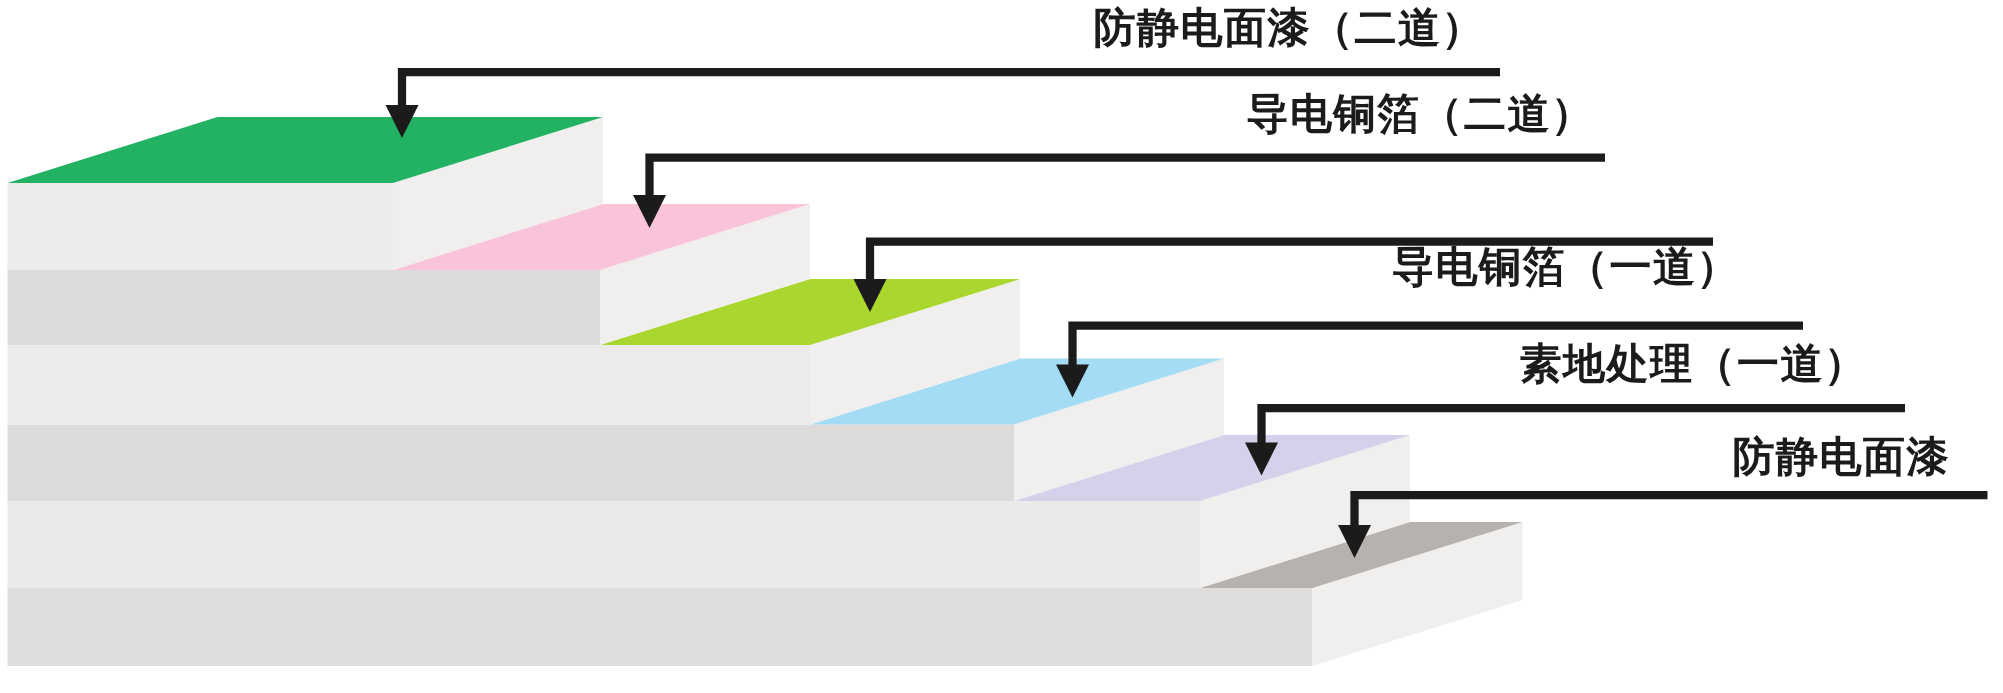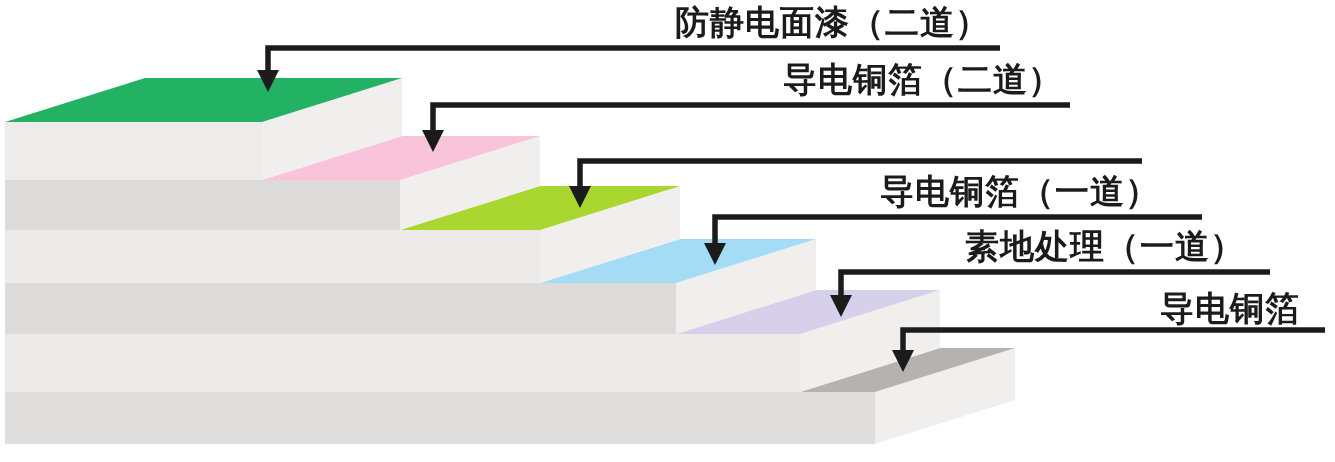--- a/index.html
+++ b/index.html
@@ -8,21 +8,21 @@
     width:1335px;
     height:462px;
     background:#ffffff;
     overflow:hidden;
     font-family:"DejaVu Sans","Liberation Sans",sans-serif;
   }
   #layer-svg{position:absolute;left:0;top:0;}
   .layer-label{
     position:absolute;
     font-weight:bold;
-    font-size:34px;
+    font-size:28px;
     line-height:1.2;
     color:#1b1b1b;
     white-space:nowrap;
     letter-spacing:1px;
     text-align:left;
   }
 </style>
 </head>
 <body>
 
@@ -55,16 +55,16 @@
       <path d="M 1202 217 L 715 217 L 715 249" fill="none" stroke="#1b1b1b" stroke-width="5.5"></path>
       <polygon points="704,243 726,243 715,265" fill="#1b1b1b"></polygon>
       <path d="M 1270 272 L 841 272 L 841 301" fill="none" stroke="#1b1b1b" stroke-width="5.5"></path>
       <polygon points="830,295 852,295 841,317" fill="#1b1b1b"></polygon>
       <path d="M 1325 330 L 903 330 L 903 356" fill="none" stroke="#1b1b1b" stroke-width="5.5"></path>
       <polygon points="892,350 914,350 903,372" fill="#1b1b1b"></polygon>
     </svg>
 
   <div class="layer-label" style="top:2px;   right:345px;">防静电面漆（二道）</div>
   <div class="layer-label" style="top:59px;  right:272px;">导电铜箔（二道）</div>
-  <div class="layer-label" style="top:171px; right:175px;margin-left:28px;">导电铜箔（一道）</div>
+  <div class="layer-label" style="top:161px; right:175px;margin-left:28px;">导电铜箔（一道）</div>
   <div class="layer-label" style="top:226px; right:90px;">素地处理（一道）</div>
-  <div class="layer-label" style="top:288px; right:35px;">导电铜箔</div>
+  <div class="layer-label" style="top:288px; right:35px;">防静电面漆</div>
 </div>
 
 </body></html>

